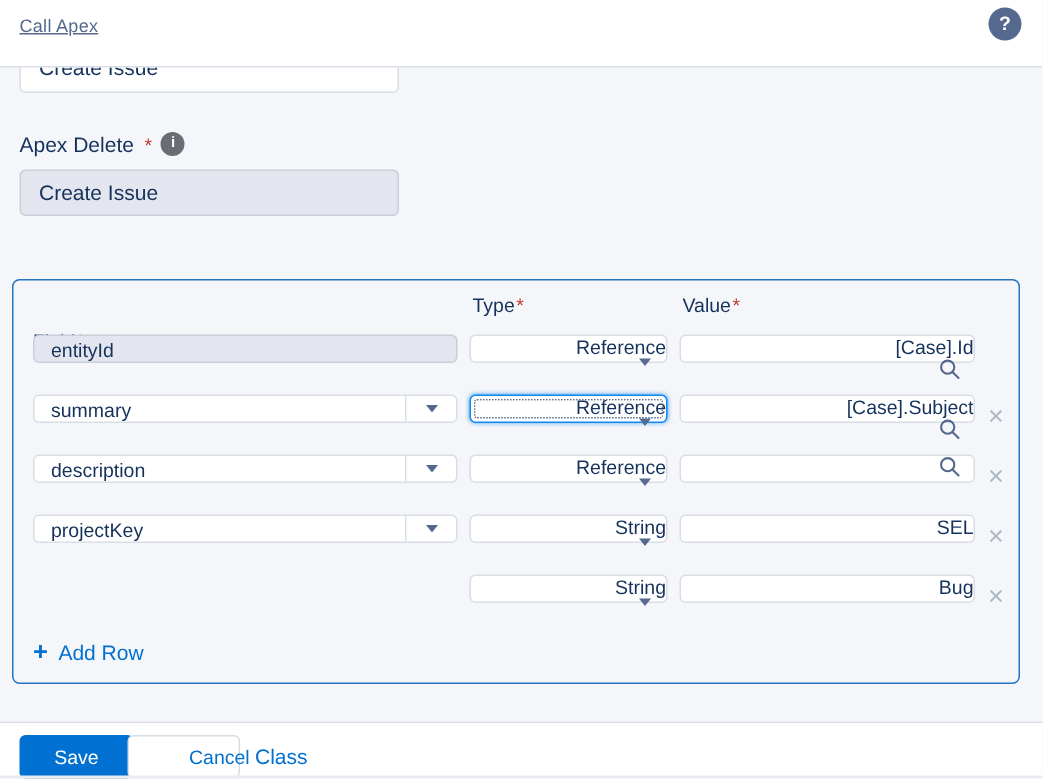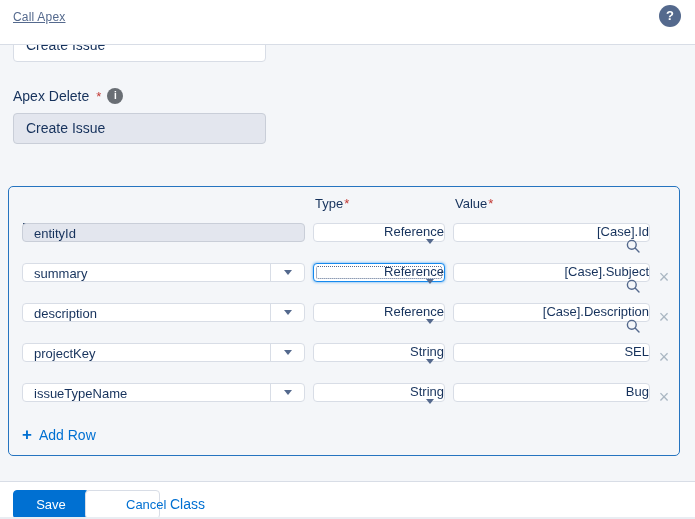--- a/index.html
+++ b/index.html
@@ -153,21 +153,20 @@
     <span>description</span>
     <span class="arrow-section">
         <span class="arrow"></span>
       </span>
   </div>
   <div class="cell cell-type r2">
     <span>Reference</span>
     <span class="arrow arrow-plain"></span>
   </div>
   <div class="cell cell-value r2">
-    <span>[Case].Description</span>
     <span class="lookup-icon">
       <svg width="14" height="14" viewBox="0 0 14 14">
           <circle cx="5.8" cy="5.8" r="4.4" fill="none" stroke="#54698d" stroke-width="1.4"></circle>
           <line x1="9.3" y1="9.3" x2="13" y2="13" stroke="#54698d" stroke-width="1.4" stroke-linecap="round"></line>
         </svg>
     </span>
   </div>
   <div class="remove-btn r2">×</div>
 
   <div class="cell cell-field r3">
@@ -178,26 +177,20 @@
   </div>
   <div class="cell cell-type r3">
     <span>String</span>
     <span class="arrow arrow-plain"></span>
   </div>
   <div class="cell cell-value r3">
     <span>SEL</span>
   </div>
   <div class="remove-btn r3">×</div>
 
-  <div class="cell cell-field r4">
-    <span>issueTypeName</span>
-    <span class="arrow-section">
-        <span class="arrow"></span>
-      </span>
-  </div>
   <div class="cell cell-type r4">
     <span>String</span>
     <span class="arrow arrow-plain"></span>
   </div>
   <div class="cell cell-value r4">
     <span>Bug</span>
   </div>
   <div class="remove-btn r4">×</div>
 
   <div class="add-row">

